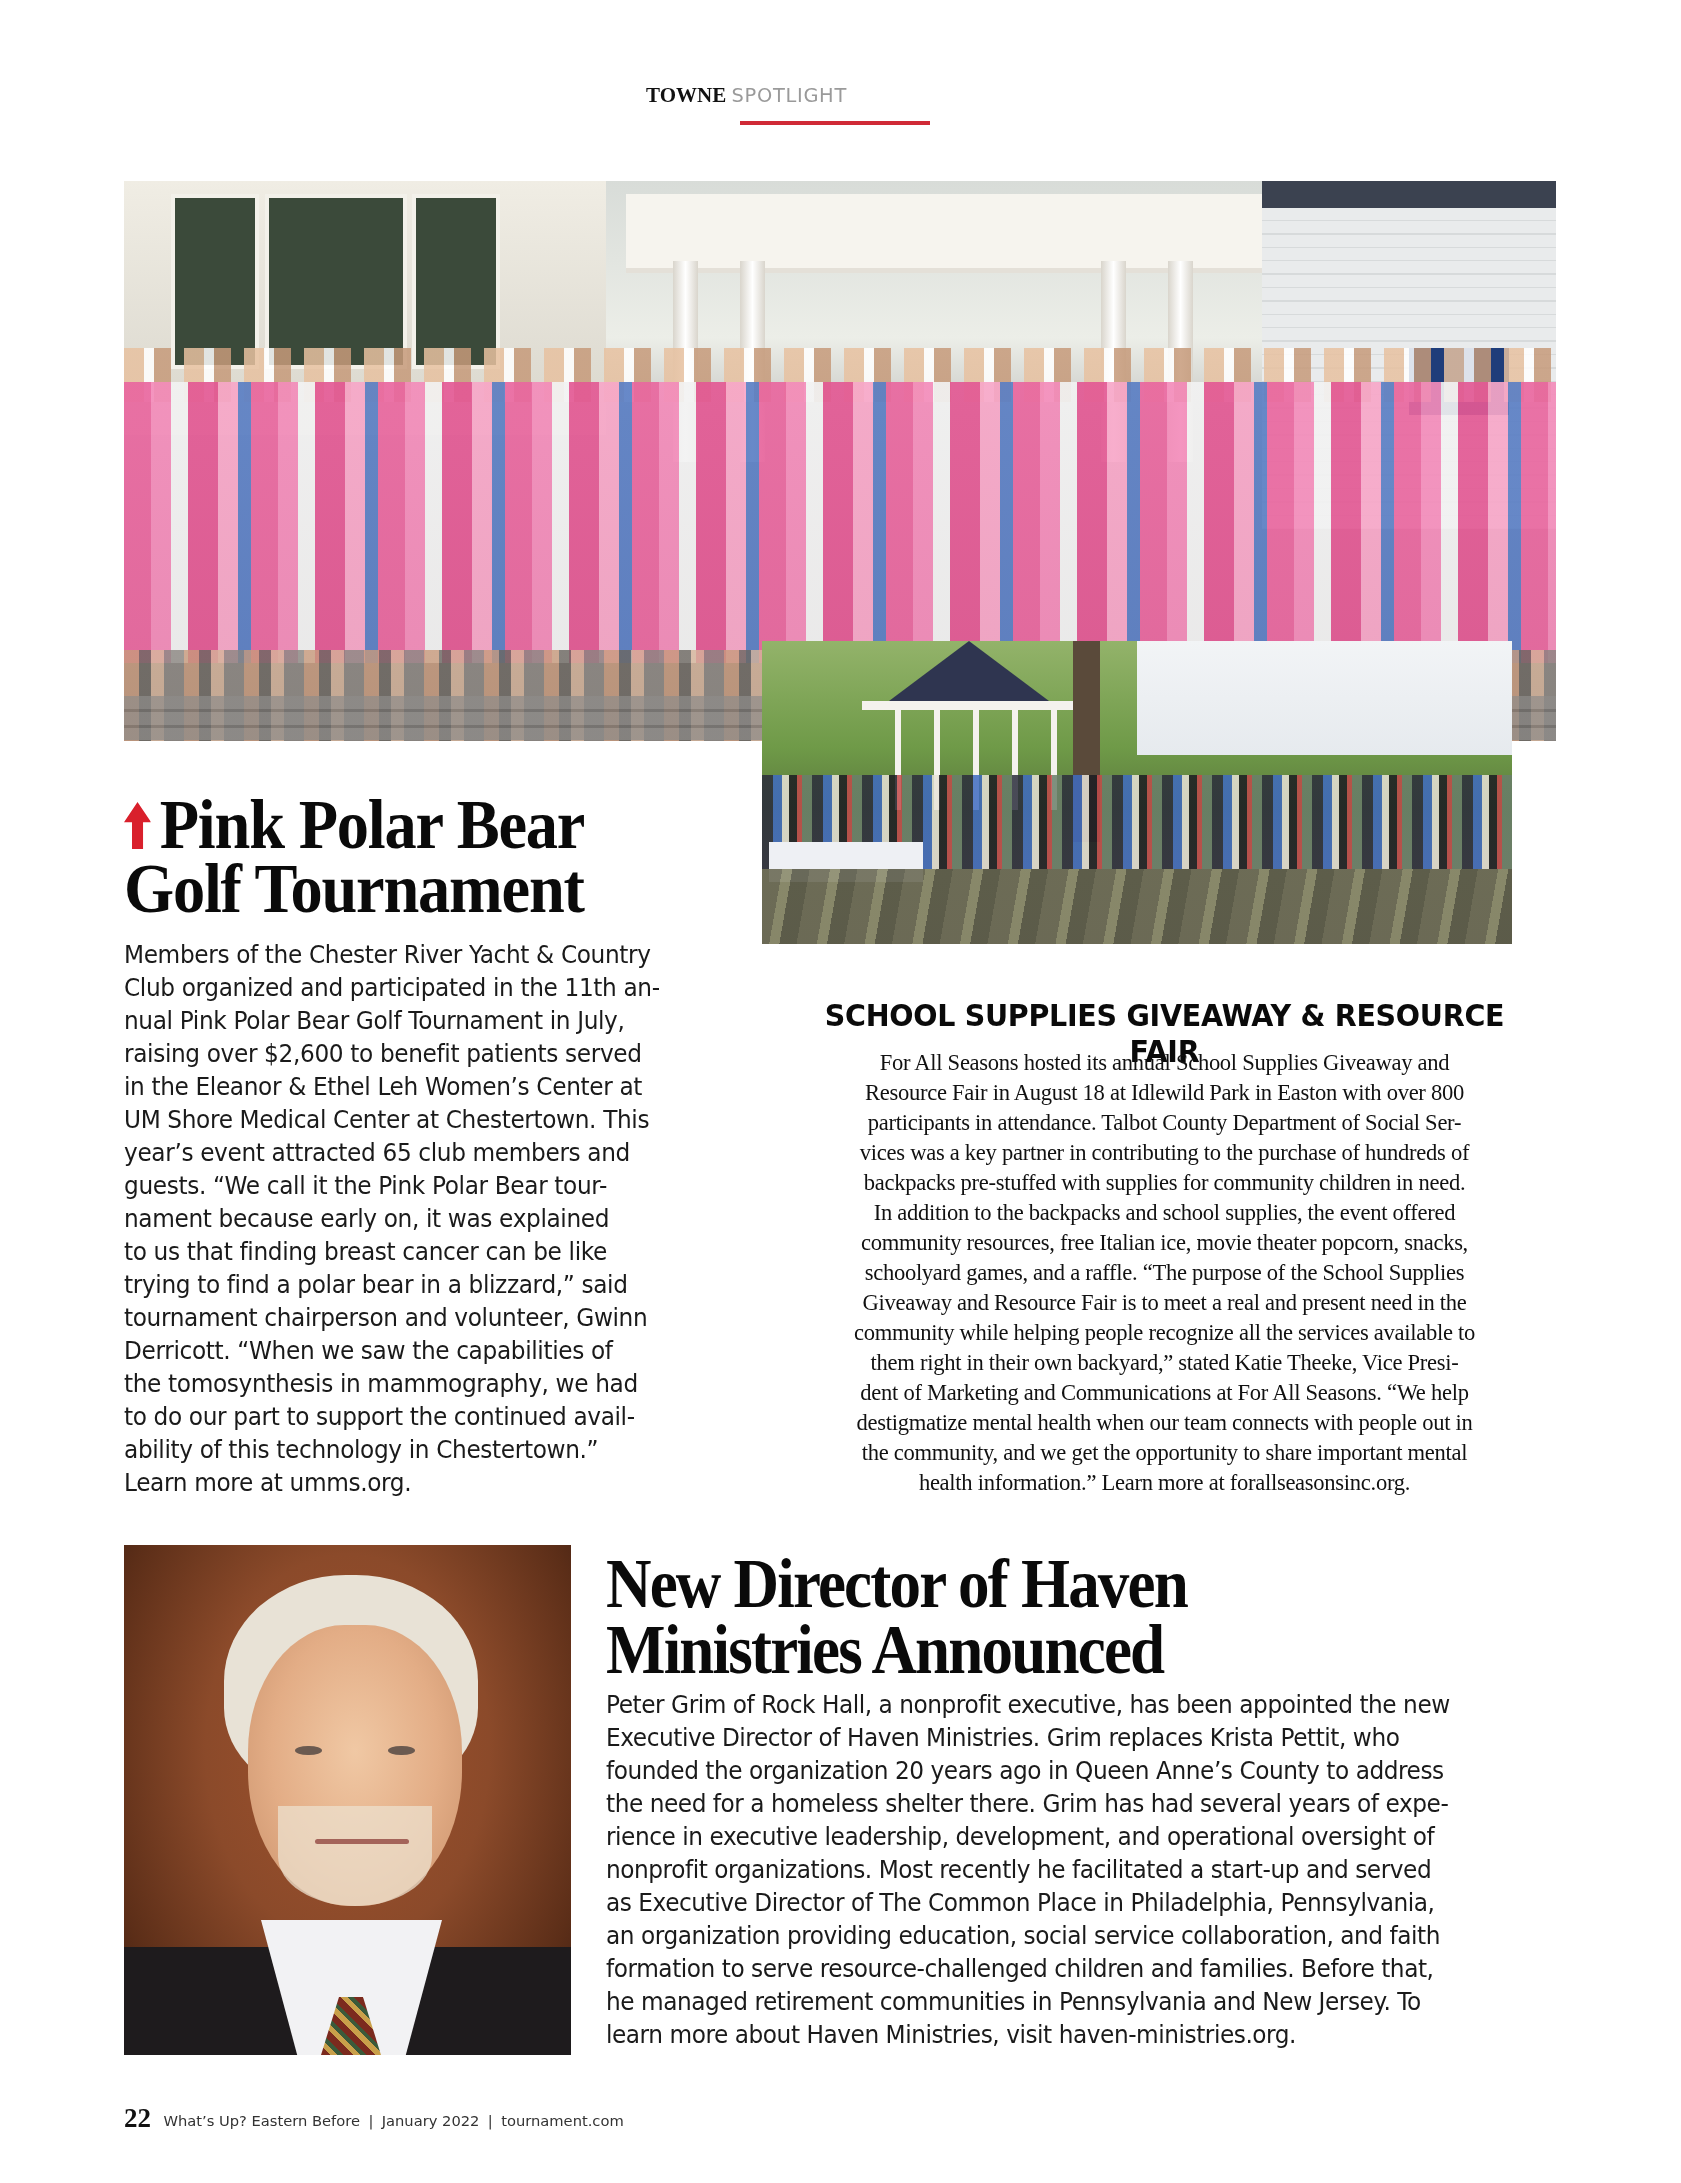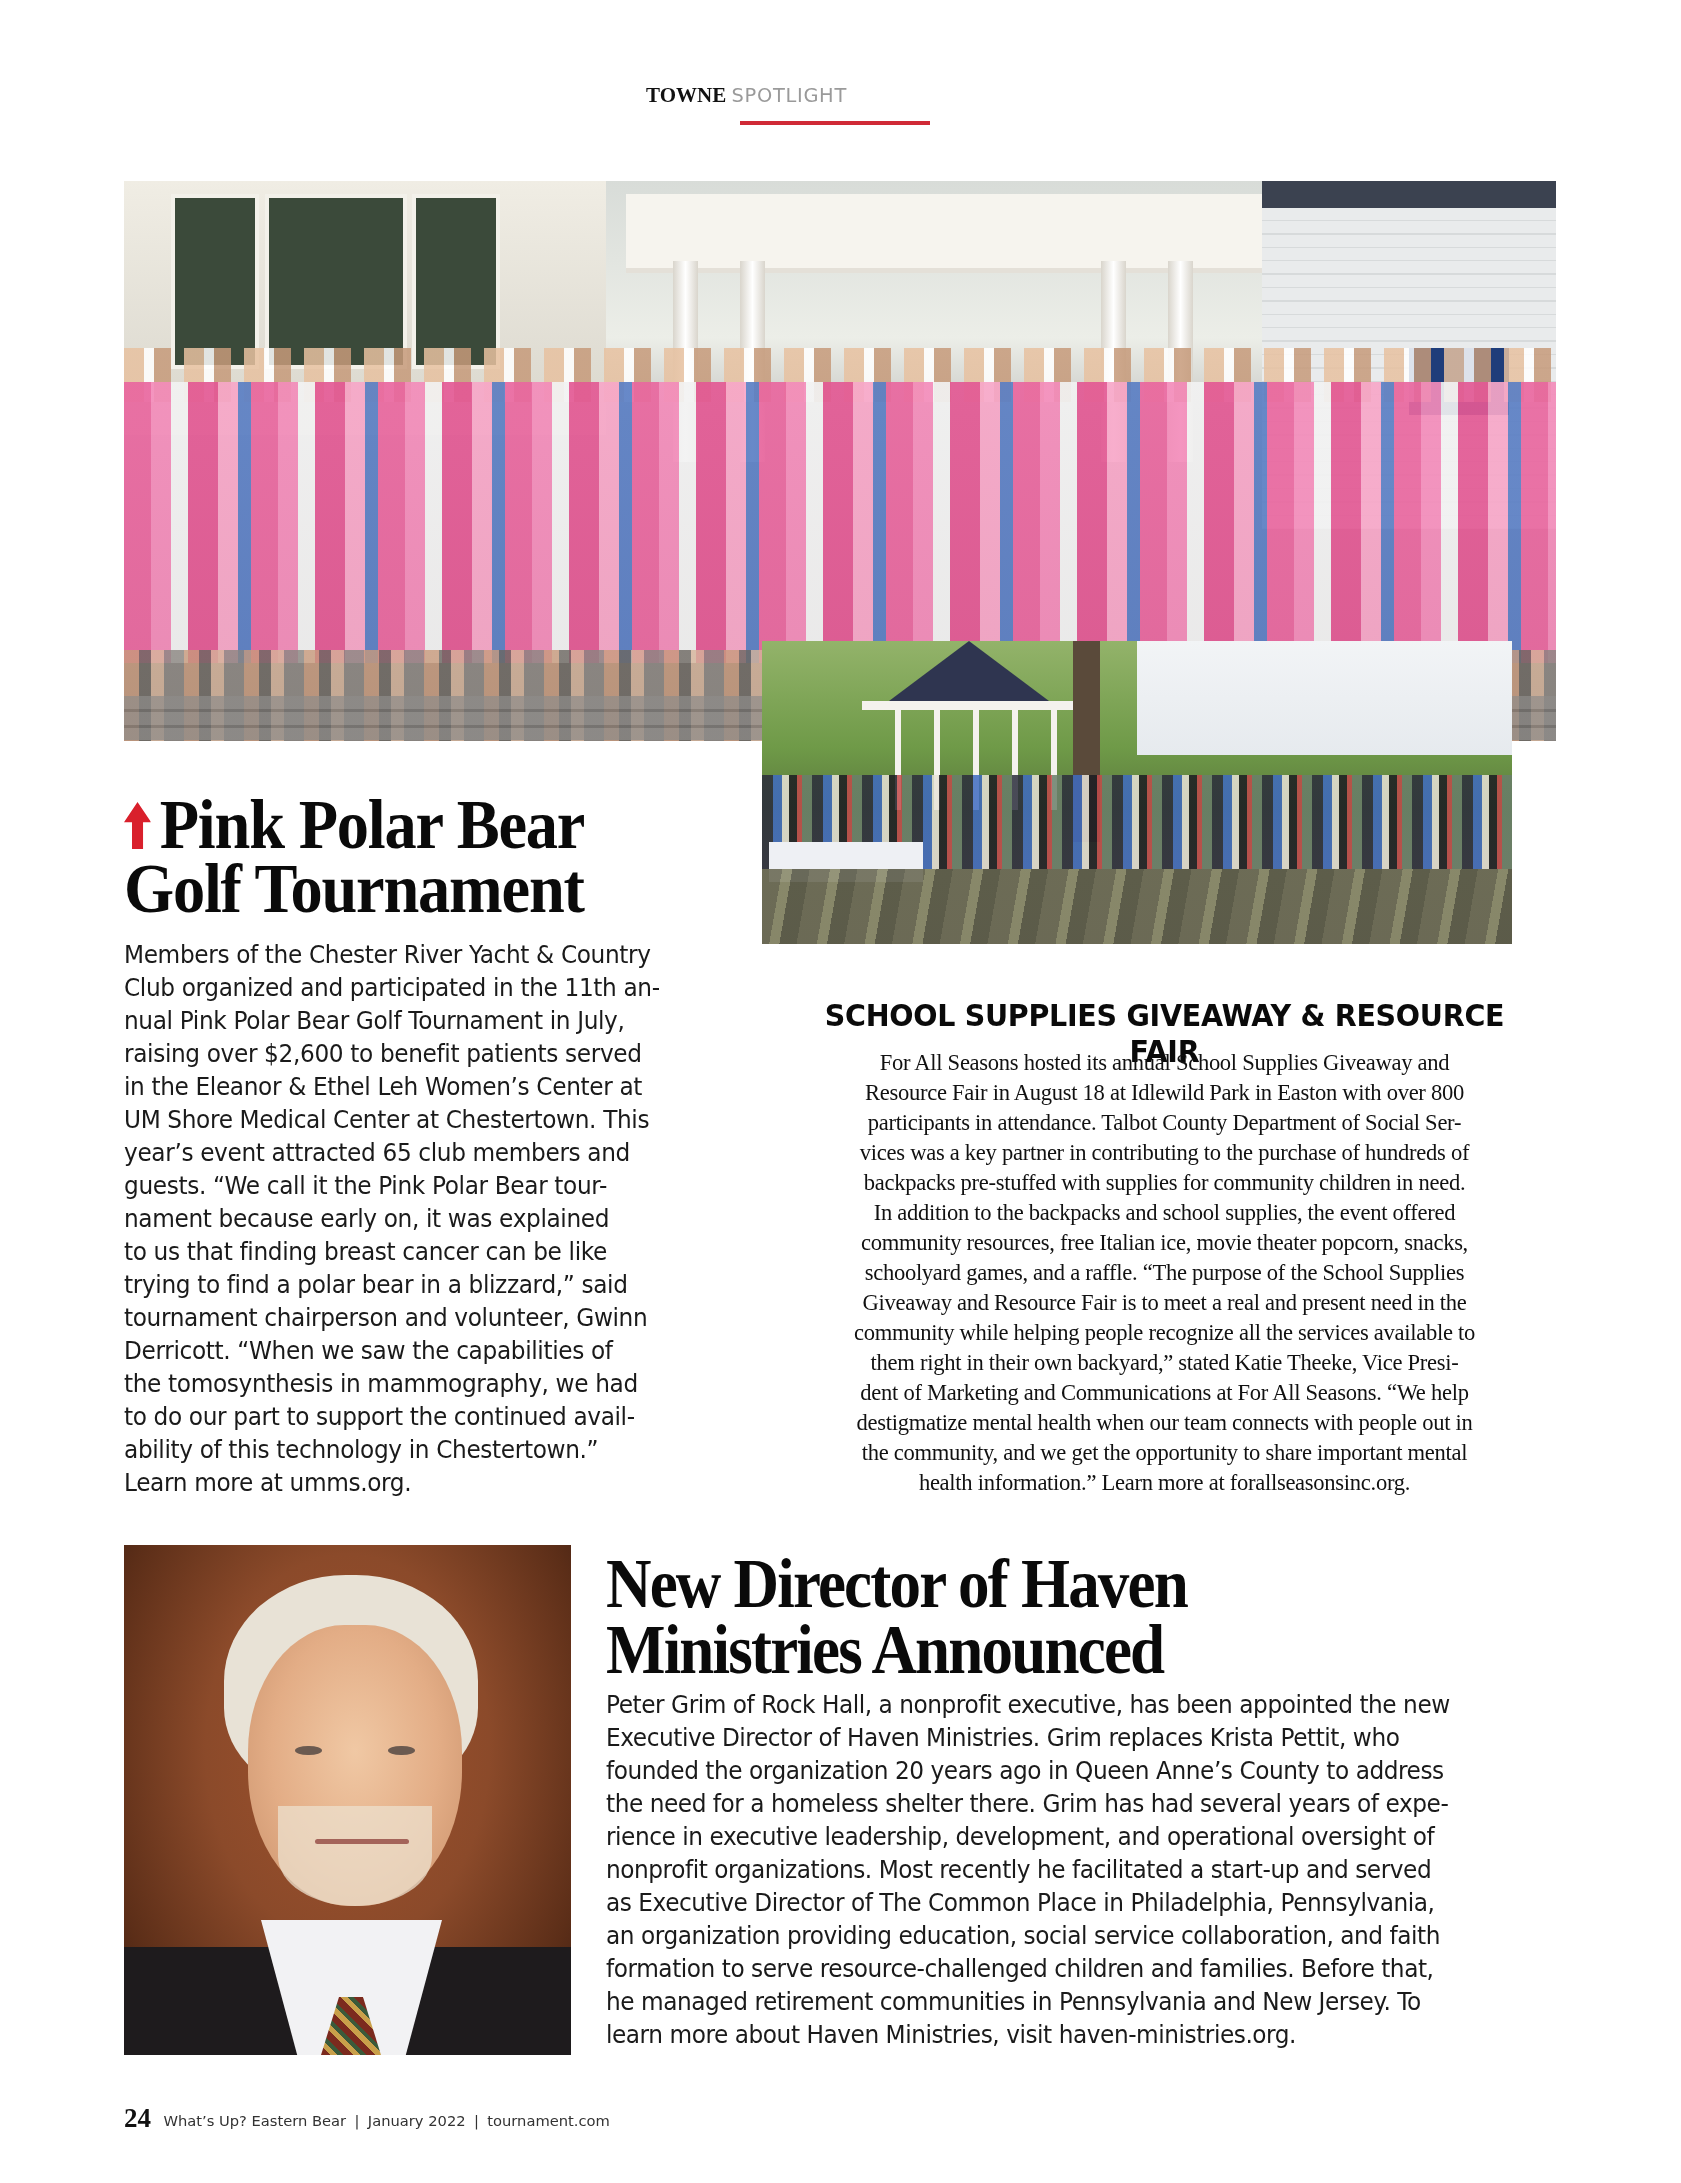--- a/index.html
+++ b/index.html
@@ -175,20 +175,20 @@
 the need for a homeless shelter there. Grim has had several years of expe-
 rience in executive leadership, development, and operational oversight of
 nonprofit organizations. Most recently he facilitated a start-up and served
 as Executive Director of The Common Place in Philadelphia, Pennsylvania,
 an organization providing education, social service collaboration, and faith
 formation to serve resource-challenged children and families. Before that,
 he managed retirement communities in Pennsylvania and New Jersey. To
 learn more about Haven Ministries, visit haven-ministries.org.</p>
 
 <div class="footer">
-  <span class="page-num">24</span>
-  <span class="folio">What’s Up? Eastern Bear</span>
+  <span class="page-num">22</span>
+  <span class="folio">What’s Up? Eastern Before</span>
   <span class="folio sep">|</span>
   <span class="folio">January 2022</span>
   <span class="folio sep">|</span>
   <span class="folio">tournament.com</span>
 </div>
 
 
 </body></html>

